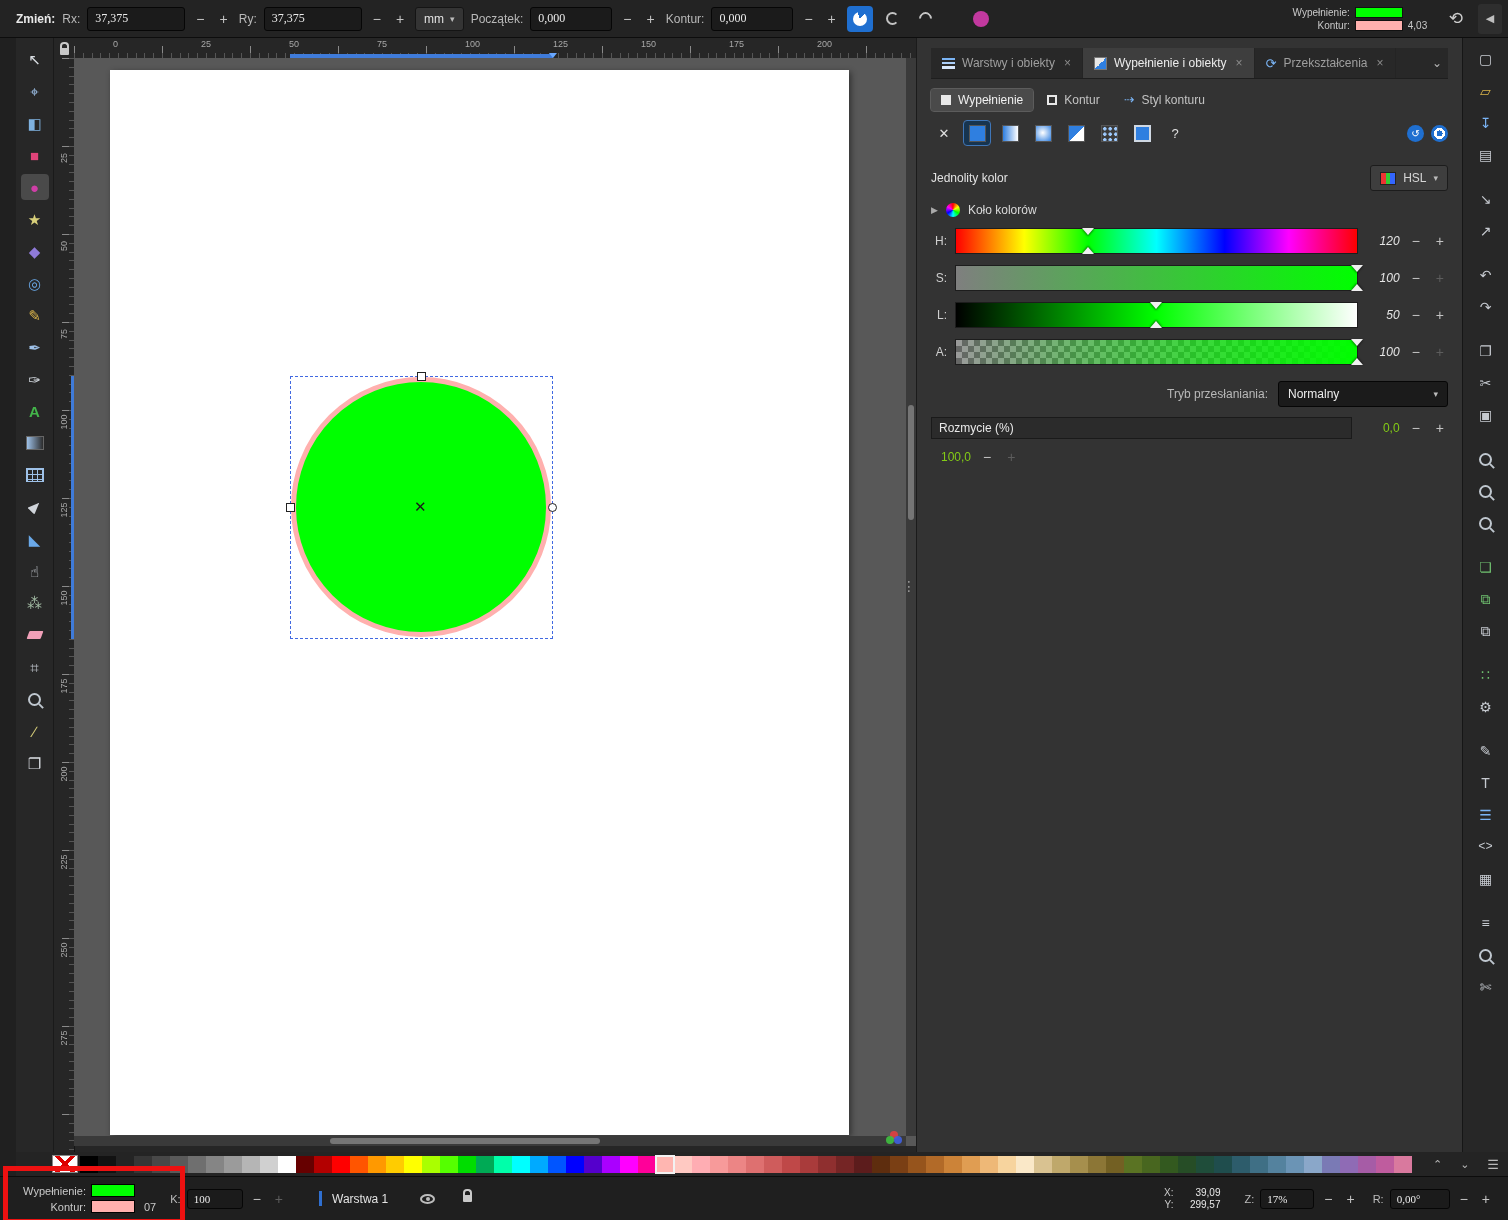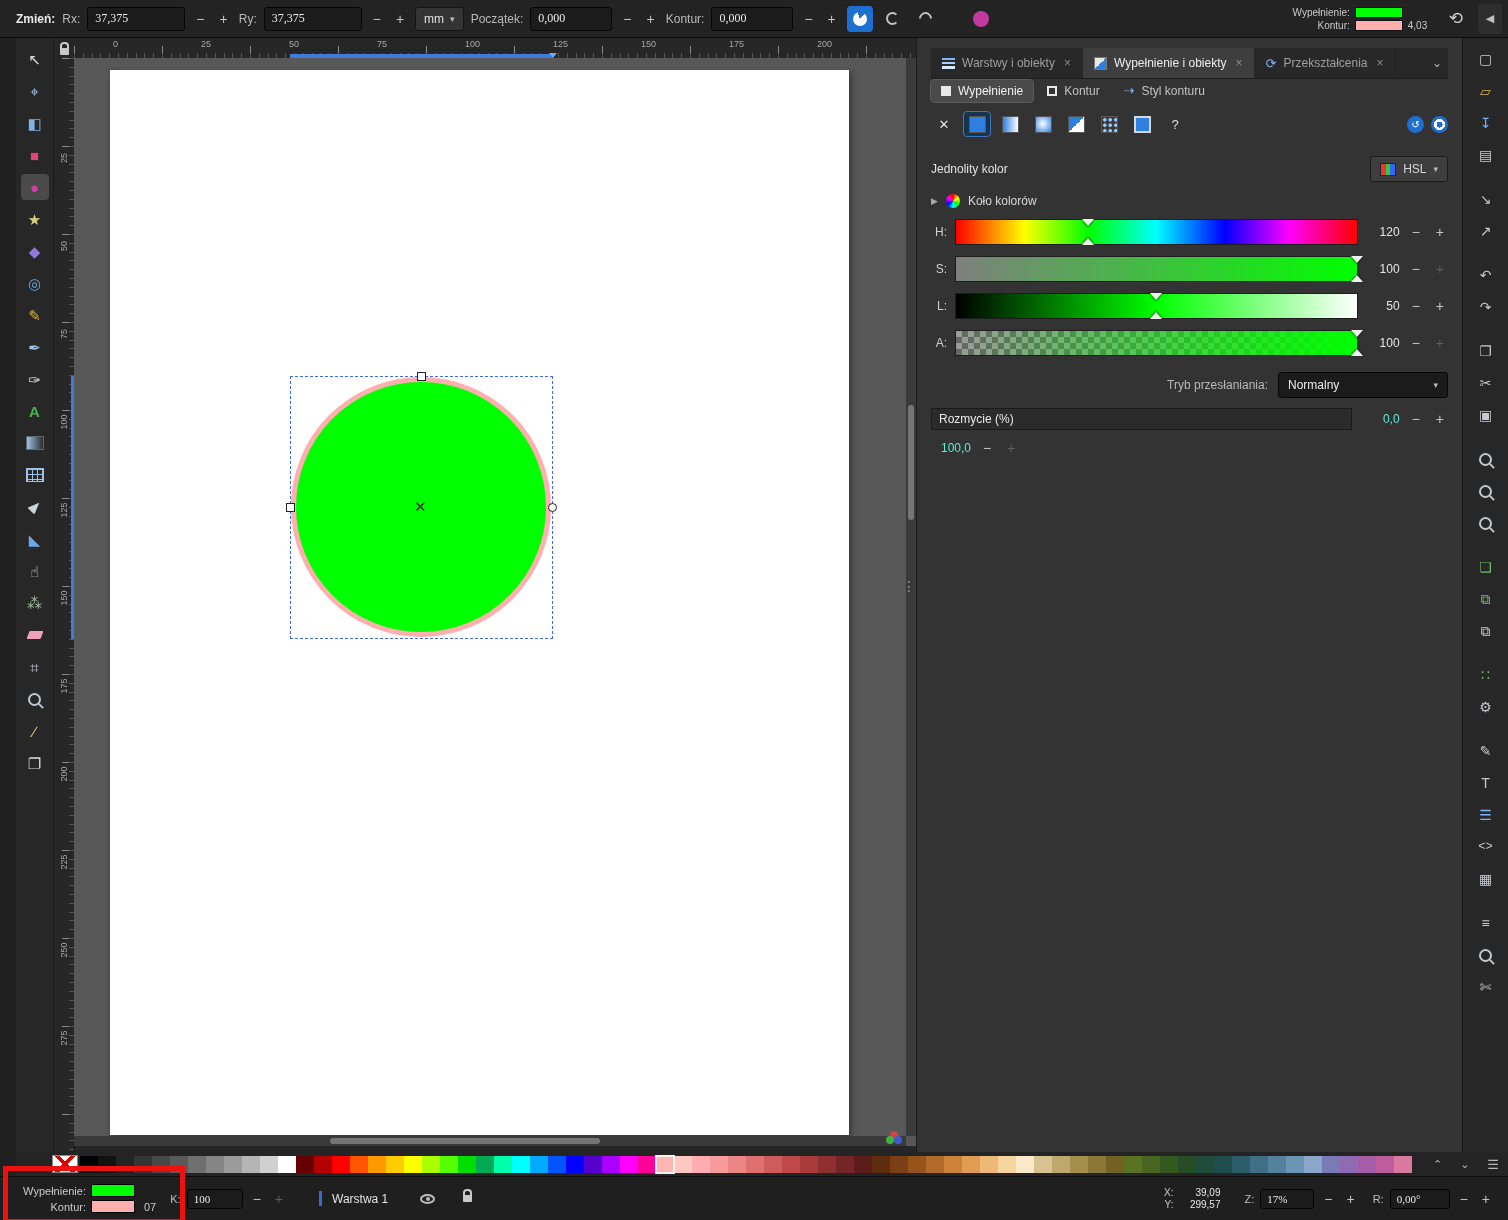--- a/index.html
+++ b/index.html
@@ -96,21 +96,21 @@
   .dock{position:absolute;left:916px;top:38px;width:546px;height:1114px;background:#333333;border-left:1px solid #1b1b1b;
         display:flex;flex-direction:column;padding:10px 14px 9px 14px;box-sizing:border-box;}
   .dtabs{display:flex;align-items:center;background:#282828;height:30px;border-bottom:1px solid #1e1e1e;}
   .dtab{display:flex;align-items:center;gap:7px;padding:0 11px;height:30px;color:#9f9f9f;border-right:1px solid #242424;white-space:nowrap;}
   .dtab.active{background:#3e3e3e;color:#ececec;}
   .js-close{color:#8a8a8a;font-size:12px;margin-left:2px;}
   .ico-layers{width:13px;height:11px;background:linear-gradient(#7ab4f5 0 2px,transparent 2px 4px,#a9cdf8 4px 6px,transparent 6px 8px,#d7e7fb 8px 10px);}
   .ico-fs{width:11px;height:11px;background:linear-gradient(135deg,#e8e8e8 50%,#2f7fe0 50%);border:1px solid #777;}
   .ico-tr{color:#7ab4f5;font-size:13px;}
   .dchev{margin-left:auto;color:#b5b5b5;padding:0 6px;}
-  .subtabs{display:flex;align-items:center;gap:4px;}
+  .subtabs{display:flex;align-items:center;gap:4px;margin-top:9px;}
   .subtab{display:flex;align-items:center;gap:7px;padding:4px 10px;border-radius:3px;color:#c3c3c3;}
   .subtab.active{background:#4a4a4a;color:#f0f0f0;outline:1px solid #5c5c5c;}
   .ico-fill-sq{width:10px;height:10px;background:#e8e8e8;}
   .ico-stroke-sq{width:10px;height:10px;border:2px solid #e8e8e8;box-sizing:border-box;}
   .ico-dash{color:#7ab4f5;font-size:13px;}
   .ftrow{display:flex;align-items:center;gap:7px;margin-top:10px;}
   .ftbtn{width:26px;height:24px;display:flex;align-items:center;justify-content:center;border-radius:3px;color:#e0e0e0;font-size:13px;}
   .ftbtn.active{background:#17344f;outline:1px solid #3f76b8;}
   .ft-ico{width:17px;height:17px;border:1px solid #555;box-sizing:border-box;}
   .ft-flat{background:#2f7fe0;}
@@ -132,31 +132,31 @@
   .slbl{width:16px;color:#cfcfcf;text-align:right;}
   .sbar{flex:1;height:26px;position:relative;border:1px solid #1d1d1d;box-sizing:border-box;}
   .bar-h{background:linear-gradient(to right,#f00,#ff0 17%,#0f0 33%,#0ff 50%,#00f 67%,#f0f 83%,#f00);}
   .bar-s{background:linear-gradient(to right,#7f7f7f,#00ff00);}
   .bar-l{background:linear-gradient(to right,#000,#00ff00 50%,#fff);}
   .checker{background-color:#9a9a9a;background-image:linear-gradient(45deg,#666 25%,transparent 25%,transparent 75%,#666 75%),linear-gradient(45deg,#666 25%,transparent 25%,transparent 75%,#666 75%);background-size:12px 12px;background-position:0 0,6px 6px;}
   .afade{position:absolute;inset:0;background:linear-gradient(to right,rgba(0,255,0,0),#00ff00);}
   .mk{position:absolute;width:0;height:0;border-left:6px solid transparent;border-right:6px solid transparent;}
   .mk-t{top:-1px;border-top:7px solid #f0f0f0;filter:drop-shadow(0 1px 1px rgba(0,0,0,.6));}
   .mk-b{bottom:-1px;border-bottom:7px solid #f0f0f0;filter:drop-shadow(0 -1px 1px rgba(0,0,0,.6));}
-  .sval{min-width:34px;text-align:right;color:#e6e6e6;}
+  .sval{min-width:34px;text-align:right;color:#e6e6e6;font-style:italic;}
   .rgba-row{display:flex;align-items:center;gap:10px;margin-top:auto;}
   .circ-ico{width:11px;height:11px;border:2px solid #b5b5b5;border-radius:50%;box-sizing:border-box;}
   .drop-ico{width:0;height:0;border-left:4px solid transparent;border-right:4px solid transparent;border-bottom:11px solid #dcdcdc;transform:rotate(45deg);}
   .rgba-input{display:flex;align-items:center;background:#1b1b1b;border:1px solid #060606;border-radius:3px;height:22px;padding:0 8px;min-width:72px;color:#ececec;}
   .blend-row{display:flex;align-items:center;gap:10px;margin-top:16px;justify-content:flex-end;}
   .select{display:flex;align-items:center;justify-content:space-between;background:#1b1b1b;border:1px solid #060606;border-radius:3px;width:150px;height:24px;padding:0 9px;color:#ececec;}
   .track-row{display:flex;align-items:center;gap:8px;margin-top:10px;}
   .track{flex:1;height:22px;border:1px solid #1a1a1a;background:#2b2b2b;display:flex;align-items:center;padding:0 7px;box-sizing:border-box;color:#e8e8e8;position:relative;}
   .track.fill-blue{background:#1b5ebe;}
-  .tval{min-width:40px;text-align:right;color:#5eead4;}
+  .tval{min-width:40px;text-align:right;color:#84cc16;}
 
   
   .right-bar{position:absolute;left:1462px;top:38px;width:46px;height:1114px;background:#272727;border-left:1px solid #161616;
              display:flex;flex-direction:column;align-items:center;gap:6px;padding-top:8px;box-sizing:border-box;}
   .rb-item{width:28px;height:26px;display:flex;align-items:center;justify-content:center;font-size:14px;color:#c6cad0;}
   .rb-item.gap{margin-top:12px;}
   .rb-mono{font-family:"Liberation Mono","DejaVu Sans Mono",monospace;font-size:12px;}
 
   
   .palette-row{position:absolute;left:16px;top:1152px;width:1492px;height:24px;background:#242424;display:flex;align-items:center;}

